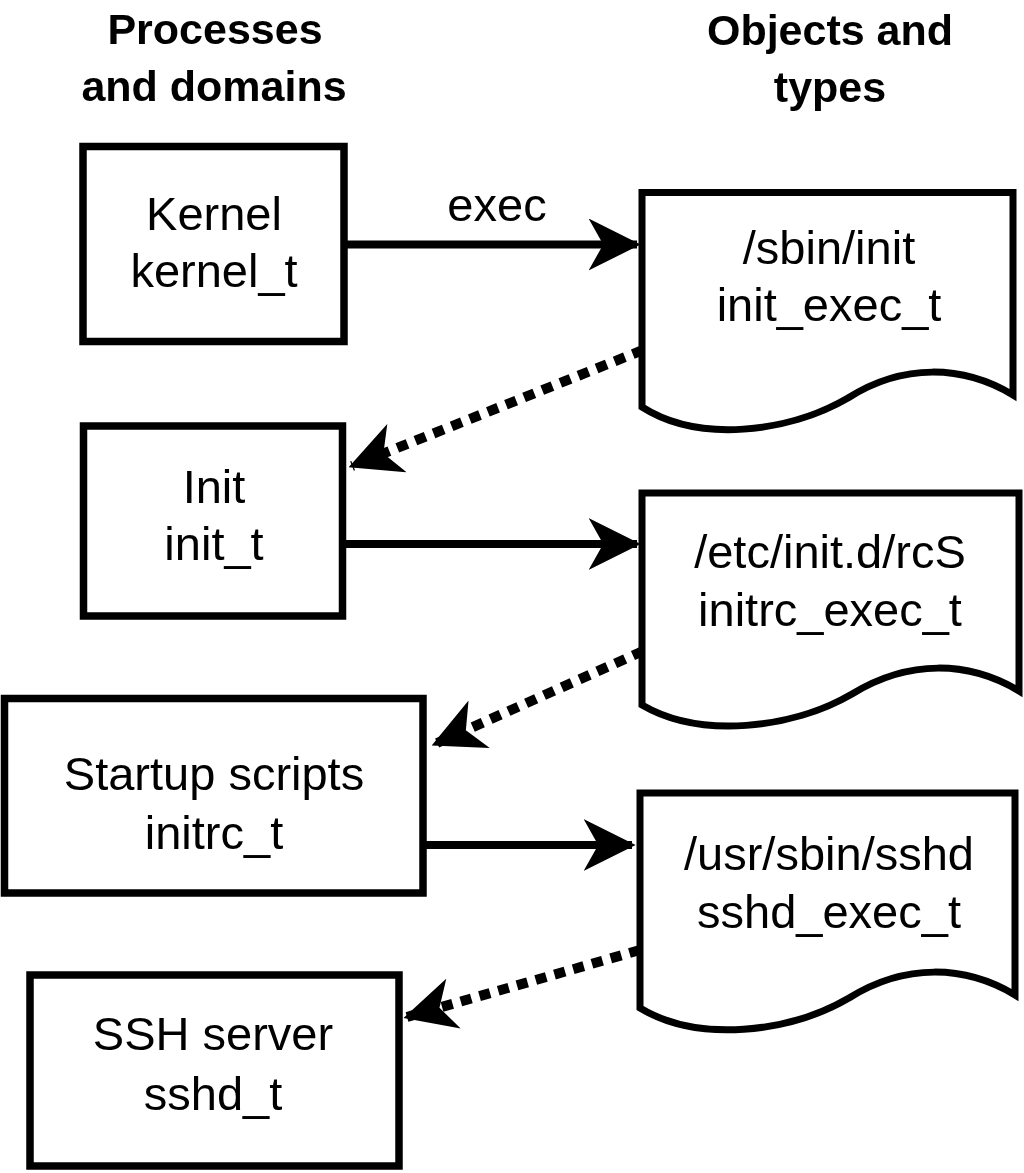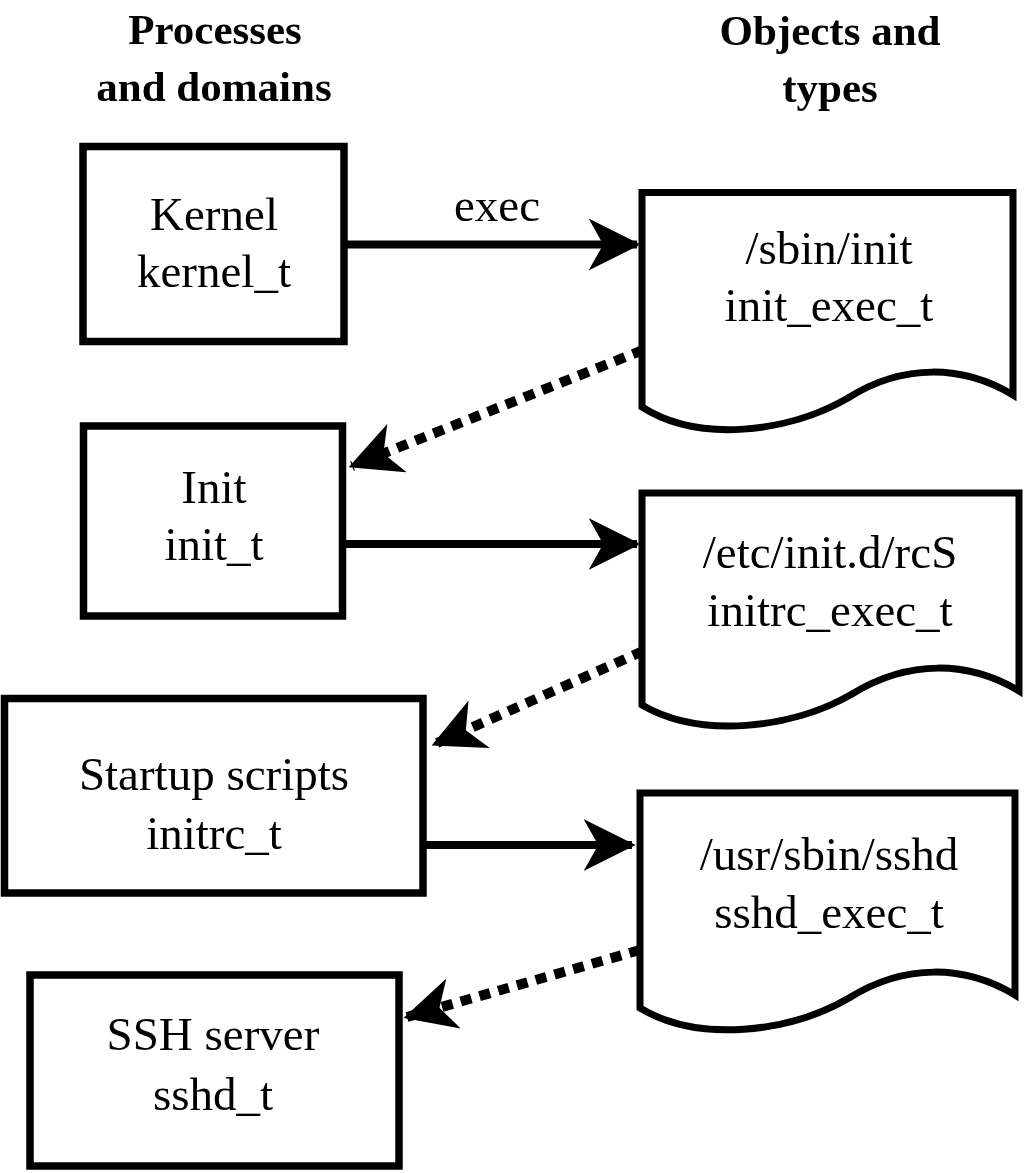--- a/index.html
+++ b/index.html
@@ -5,21 +5,21 @@
   :root{
     --line:#000000;
     --fill:#ffffff;
     --background:#ffffff;
   }
   html,body{margin:0;padding:0;background:var(--background);}
   .canvas{
     position:relative;
     width:1024px;height:1173px;
     background:var(--fill);
-    font-family:Liberation Serif, serif;
+    font-family:Liberation Sans, sans-serif;
     overflow:hidden;
   }
   svg{display:block;}
   .box{fill:var(--fill);stroke:var(--line);stroke-width:7.5;}
   .doc{fill:var(--fill);stroke:var(--line);stroke-width:7;stroke-linejoin:miter;}
   .solid-arrow{stroke:var(--line);stroke-width:8;fill:none;}
   .dotted-arrow{stroke:var(--line);stroke-width:10;fill:none;stroke-dasharray:11 8.5;}
   .ah{fill:var(--line);}
   text{fill:var(--line);font-size:47px;}
   text.hdr{font-weight:bold;font-size:43px;}

